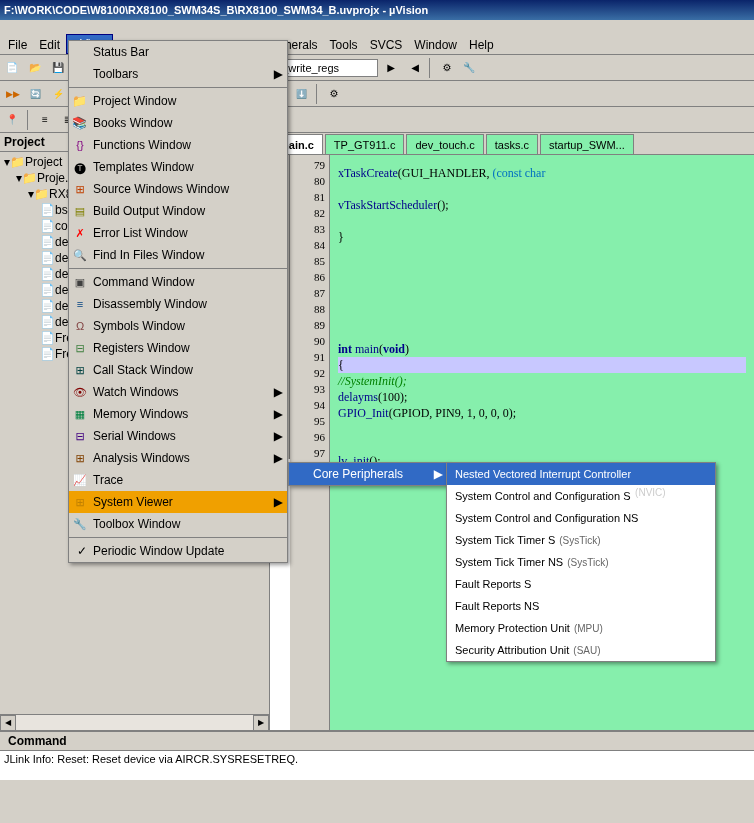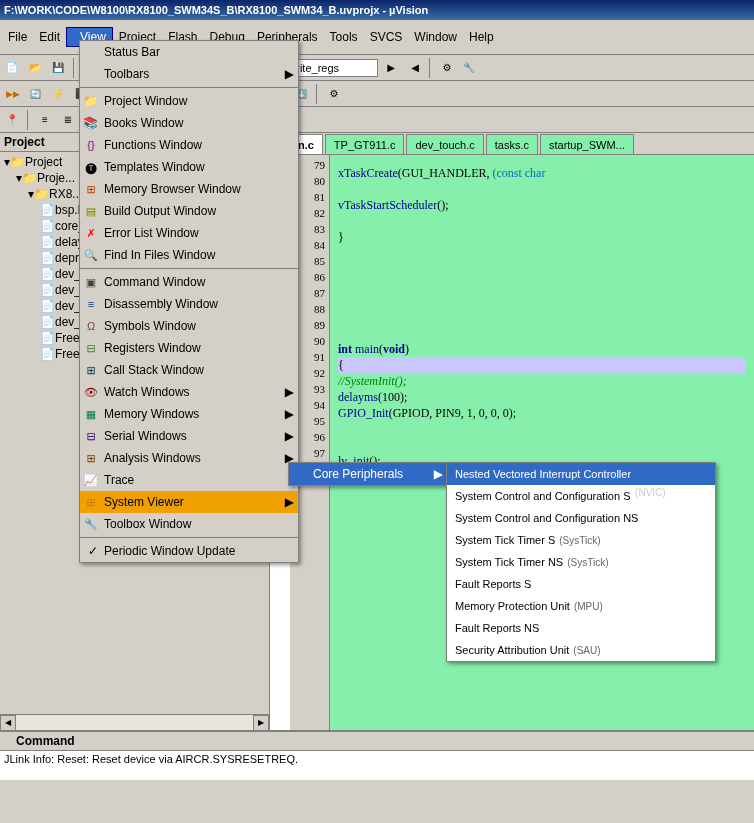--- a/index.html
+++ b/index.html
@@ -15,21 +15,21 @@
       padding: 0 4px;
       font-size: 11px;
       font-weight: bold;
     }
 
     
     .menu-bar {
       background: #d4d0c8;
       height: 35px;
       display: flex;
-      align-items: center;
+      align-items: flex-end;
       border-bottom: 1px solid #808080;
       padding: 0 2px;
     }
     .menu-item {
       padding: 2px 6px;
       cursor: pointer;
       font-size: 12px;
       color: #000;
     }
     .menu-item.highlighted { background: #316ac5; color: white; }
@@ -138,21 +138,21 @@
     .highlight-line { background: #c8c8ff; }
 
     
     .bottom-area {
       height: 50px;
       border-top: 2px solid #808080;
       background: #ffffff;
     }
     .bottom-header {
       background: #d4d0c8;
-      padding: 2px 16px;
+      padding: 2px 8px;
       font-weight: bold;
       border-bottom: 1px solid #808080;
       font-size: 12px;
     }
     .bottom-content {
       padding: 2px 4px;
       font-size: 11px;
       color: #000;
       background: #ffffff;
     }
@@ -161,21 +161,21 @@
     .dropdown-overlay {
       position: absolute;
       top: 0; left: 0; right: 0; bottom: 0;
       z-index: 100;
       pointer-events: none;
     }
 
     .view-menu {
       position: absolute;
       top: 40px;
-      left: 79px;
+      left: 68px;
       background: #d4d0c8;
       border: 1px solid #808080;
       box-shadow: 2px 2px 4px rgba(0,0,0,0.4);
       z-index: 200;
       min-width: 220px;
     }
 
     .menu-dropdown-item {
       display: flex;
       align-items: center;
@@ -557,21 +557,21 @@
     <div class="menu-dropdown-item">
       <span class="icon-box" style="color:#800080;font-size:11px;">{}</span>
       <span>Functions Window</span>
     </div>
     <div class="menu-dropdown-item">
       <span class="icon-box" style="font-size:11px;">🅣</span>
       <span>Templates Window</span>
     </div>
     <div class="menu-dropdown-item">
       <span class="icon-box" style="font-size:11px;color:#c04000;">⊞</span>
-      <span>Memory Browser Window</span>
+      <span>Source Windows Window</span>
     </div>
     <div class="menu-dropdown-item">
       <span class="icon-box" style="font-size:11px;color:#808000;">▤</span>
       <span>Build Output Window</span>
     </div>
     <div class="menu-dropdown-item">
       <span class="icon-box" style="font-size:11px;color:#ff0000;">✗</span>
       <span>Error List Window</span>
     </div>
     <div class="menu-dropdown-item">
@@ -662,25 +662,25 @@
       <span class="note">(SysTick)</span>
     </div>
     <div class="core-item">
       <span>System Tick Timer NS</span>
       <span class="note">(SysTick)</span>
     </div>
     <div class="core-item">
       <span>Fault Reports S</span>
     </div>
     <div class="core-item">
+      <span>Fault Reports NS</span>
+    </div>
+    <div class="core-item">
       <span>Memory Protection Unit</span>
       <span class="note">(MPU)</span>
     </div>
     <div class="core-item">
-      <span>Fault Reports NS</span>
-    </div>
-    <div class="core-item">
       <span>Security Attribution Unit</span>
       <span class="note">(SAU)</span>
     </div>
   </div>
 
 </div>
 
 </body></html>

